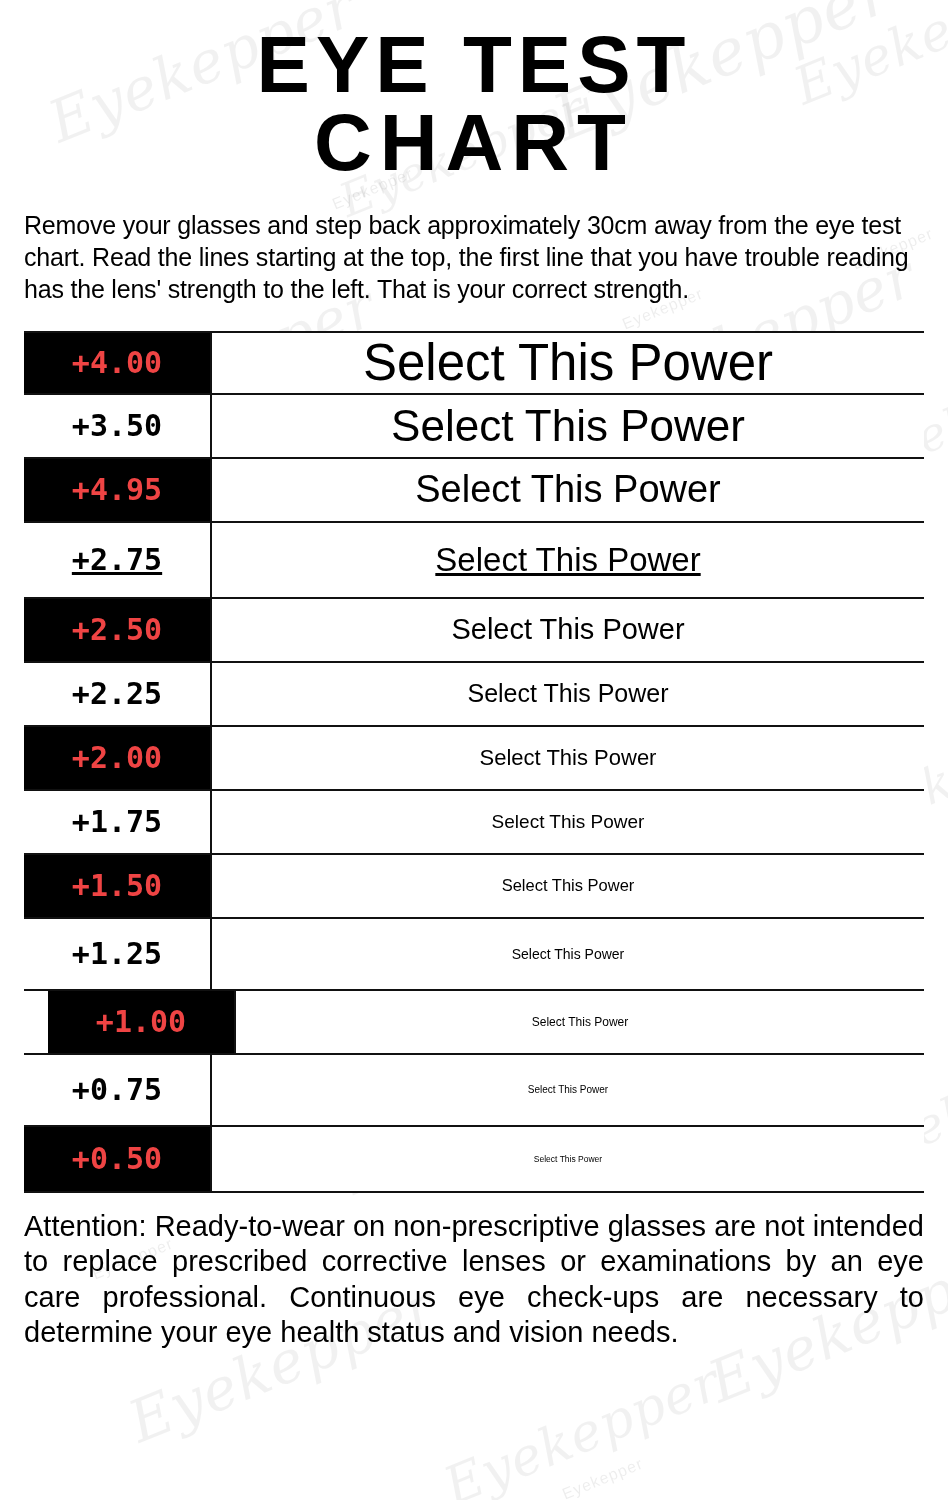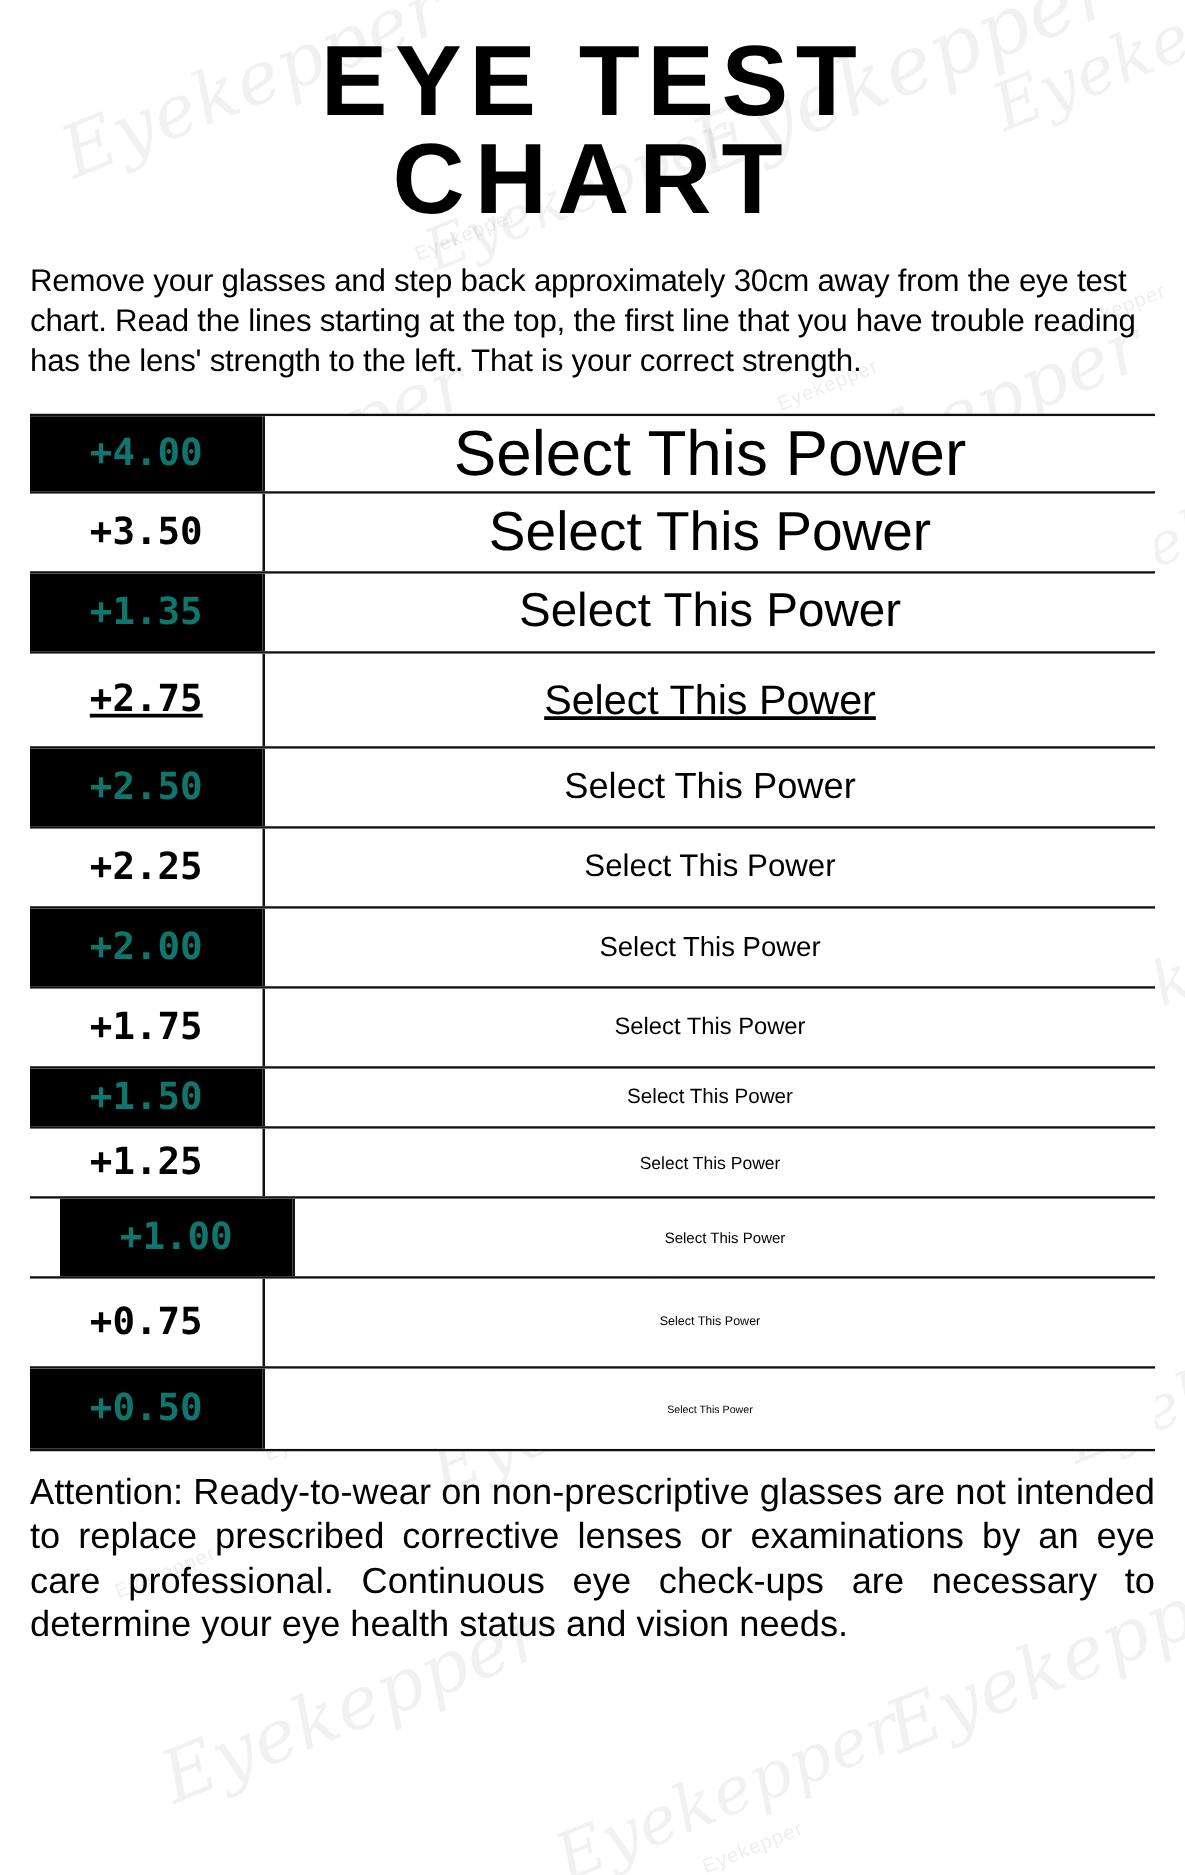--- a/index.html
+++ b/index.html
@@ -87,21 +87,21 @@
   .power {
     flex: 0 0 186px;
     display: flex;
     align-items: center;
     justify-content: center;
     font-family: "DejaVu Sans Mono", monospace;
     font-weight: bold;
     font-size: 30px;
     letter-spacing: 0px;
   }
-  .row.inv .power { background: #000; color: #0f766e; }
+  .row.inv .power { background: #000; color: #ef4444; }
   .row.inv { }
   .sample {
     flex: 1 1 auto;
     display: flex;
     align-items: center;
     justify-content: center;
     border-left: 2px solid #111;
     color: #000;
     font-family: "Liberation Sans", sans-serif;
     text-align: center;
@@ -110,22 +110,22 @@
 
   
   .r0 { height: 62px; } .r0 .sample { font-size: 51px; }
   .r1 { height: 64px; } .r1 .sample { font-size: 44px; }
   .r2 { height: 64px; } .r2 .sample { font-size: 38px; }
   .r3 { height: 76px; text-decoration: underline; } .r3 .sample { font-size: 33px; }
   .r4 { height: 64px; } .r4 .sample { font-size: 29px; }
   .r5 { height: 64px; } .r5 .sample { font-size: 25px; }
   .r6 { height: 64px; } .r6 .sample { font-size: 22px; }
   .r7 { height: 64px; } .r7 .sample { font-size: 19px; }
-  .r8 { height: 48px; } .r8 .sample { font-size: 16.5px; }
-  .r9 { height: 56px; } .r9 .sample { font-size: 14px; }
+  .r8 { height: 64px; } .r8 .sample { font-size: 16.5px; }
+  .r9 { height: 72px; } .r9 .sample { font-size: 14px; }
   .r10 { height: 64px; padding-left: 24px; } .r10 .sample { font-size: 12px; }
   .r11 { height: 72px; } .r11 .sample { font-size: 10px; }
   .r12 { height: 64px; } .r12 .sample { font-size: 8.5px; }
 
   .attention {
     margin-top: 16px;
     font-size: 29px;
     line-height: 1.22;
     text-align: justify;
     text-justify: inter-word;
@@ -186,21 +186,21 @@
   <div class="chart">
       <div class="row r0 inv">
         <div class="power">+4.00</div>
         <div class="sample">Select This Power</div>
       </div>
       <div class="row r1">
         <div class="power">+3.50</div>
         <div class="sample">Select This Power</div>
       </div>
       <div class="row r2 inv">
-        <div class="power">+1.35</div>
+        <div class="power">+4.95</div>
         <div class="sample">Select This Power</div>
       </div>
       <div class="row r3">
         <div class="power">+2.75</div>
         <div class="sample">Select This Power</div>
       </div>
       <div class="row r4 inv">
         <div class="power">+2.50</div>
         <div class="sample">Select This Power</div>
       </div>

